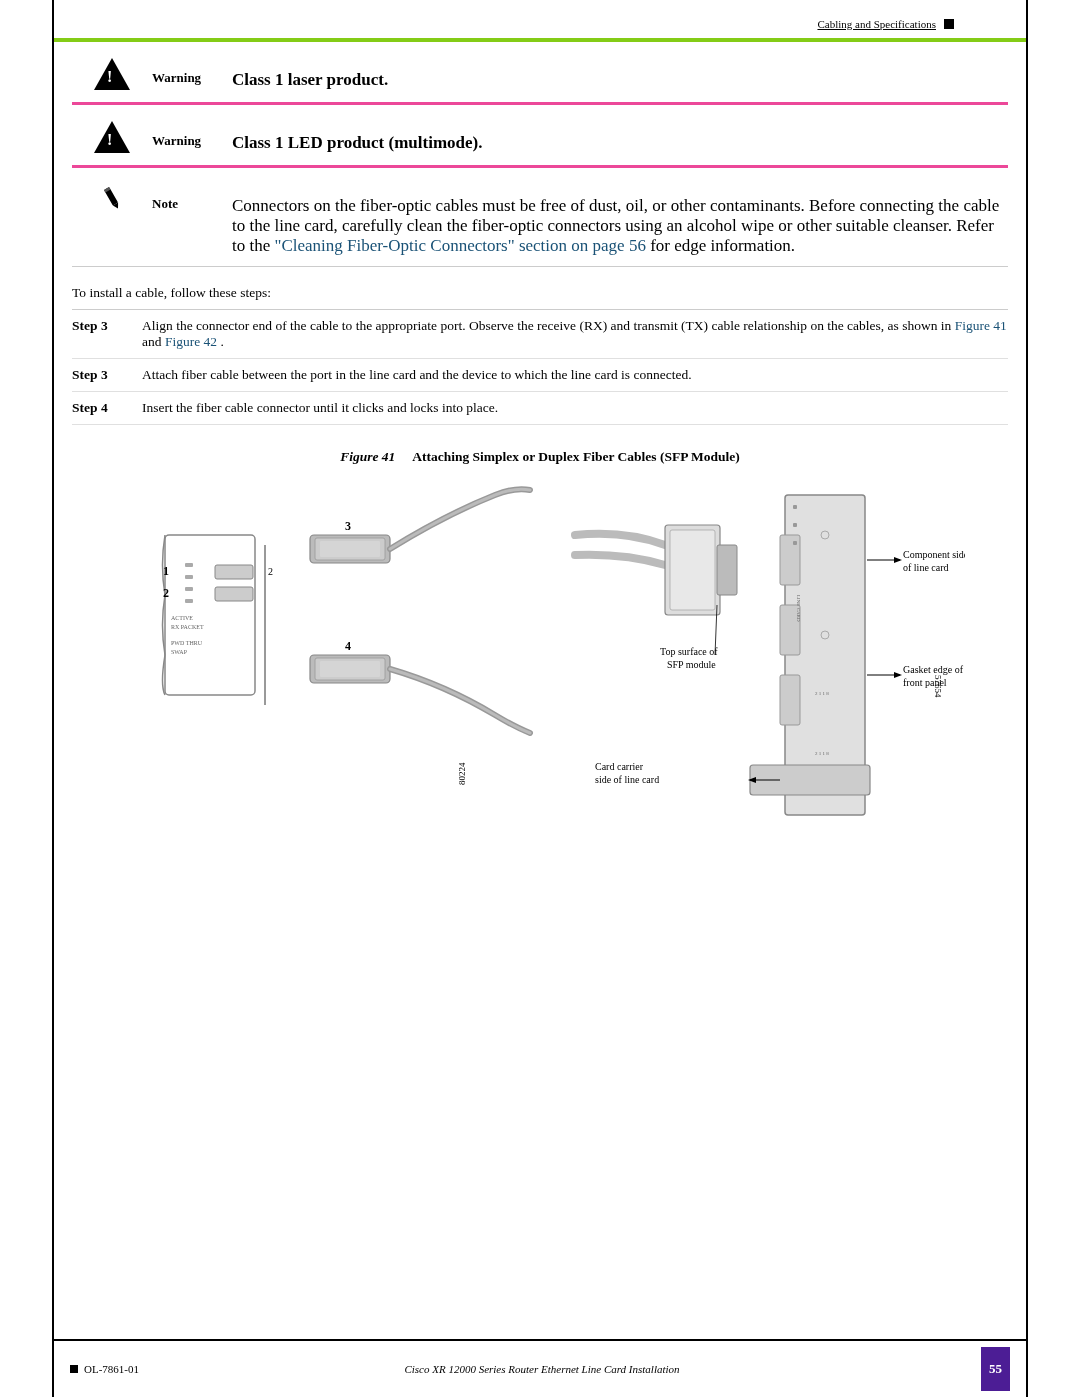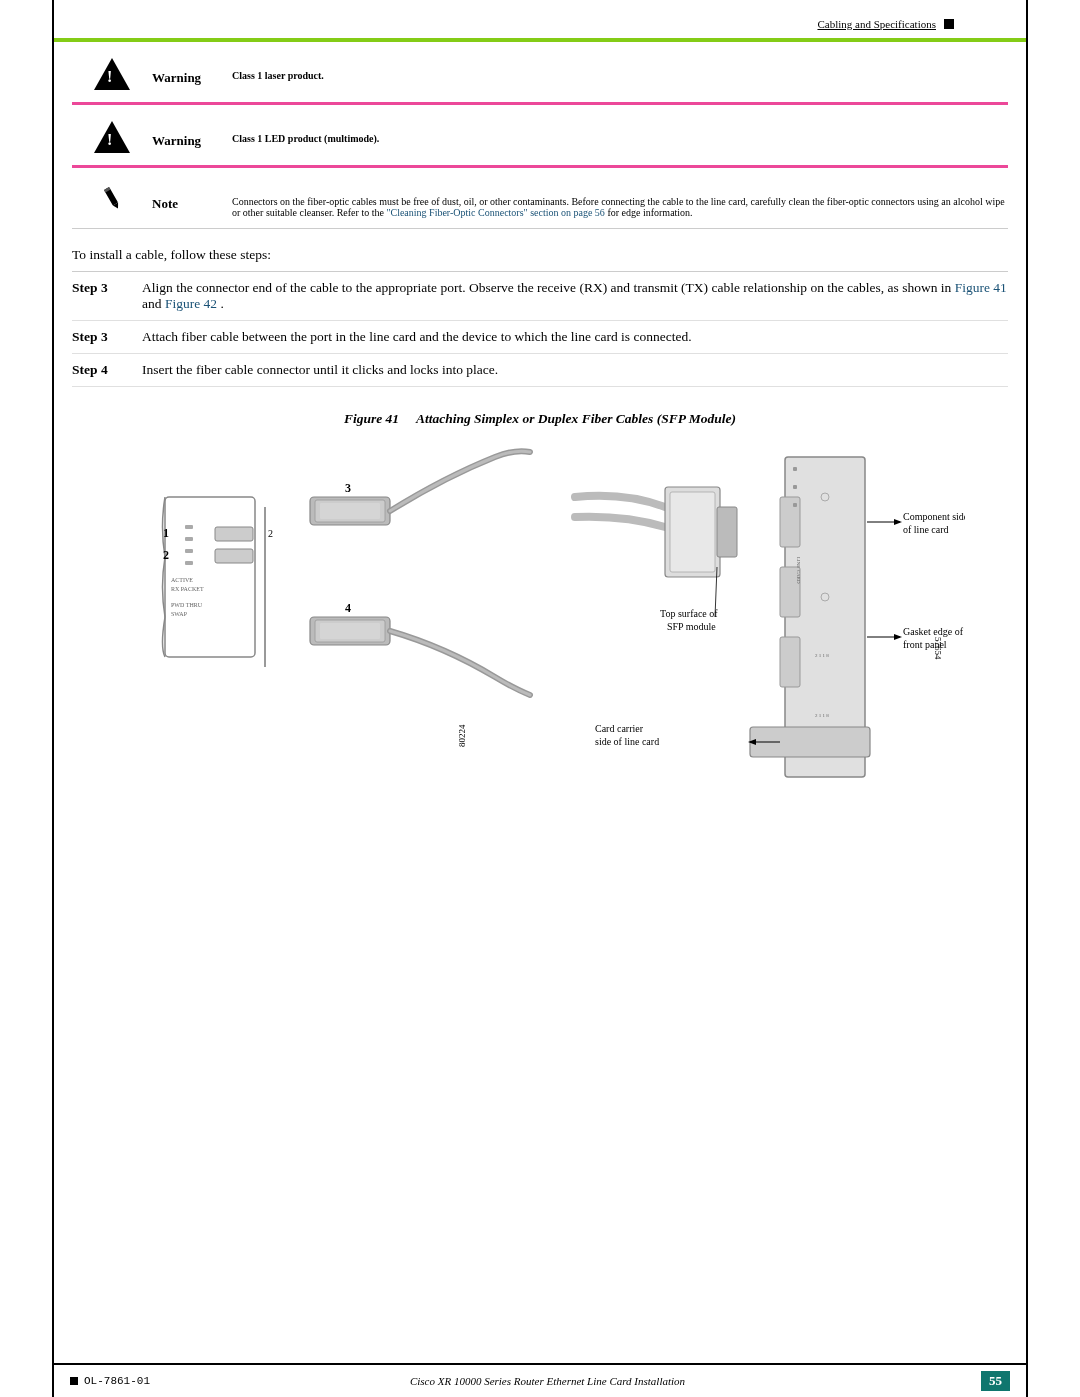--- a/index.html
+++ b/index.html
@@ -75,21 +75,21 @@
     }
     .notice-label-col {
       width: 80px;
       font-weight: bold;
       font-size: 13px;
       padding-top: 14px;
     }
     .notice-text-col {
       flex: 1;
       padding-top: 14px;
-      font-size: 10px;
+      font-size: 17px;
     }
 
     
     .warning-triangle {
       width: 0;
       height: 0;
       border-left: 18px solid transparent;
       border-right: 18px solid transparent;
       border-bottom: 32px solid #000;
       position: relative;
@@ -148,21 +148,20 @@
     .figure-caption {
       text-align: center;
       margin: 24px 0 10px 0;
       font-size: 13.5px;
     }
     .figure-caption .fig-num {
       font-weight: bold;
       font-style: italic;
     }
     .figure-caption .fig-title {
-      font-style: italic;
       font-weight: bold;
     }
 
     
     .figure-area {
       display: flex;
       justify-content: center;
       align-items: flex-start;
       margin: 10px 0 20px 0;
       gap: 30px;
@@ -192,38 +191,37 @@
       display: flex;
       justify-content: space-between;
       align-items: center;
       padding: 6px 16px;
     }
     .footer-left {
       font-size: 11px;
       display: flex;
       align-items: center;
       gap: 6px;
-      font-family: Liberation Mono, monospace;
     }
     .footer-square {
       width: 8px;
       height: 8px;
       background: #000;
       display: inline-block;
     }
     .footer-center {
       font-size: 11px;
       font-style: italic;
     }
     .footer-right {
       font-size: 13px;
       font-weight: bold;
-      background: #0f766e;
+      background: #4c1d95;
       color: #fff;
-      padding: 2px 8px;
+      padding: 14px 8px;
       margin-left: 36px;
     }
   </style>
 </head>
 <body>
 
 <div class="page-left-border"></div>
 <div class="page-right-border"></div>
 
 <div class="page-header">
@@ -413,15 +411,15 @@
 
   </div>
 
 </div>
 
 <div class="page-footer">
   <div class="footer-left">
     <span class="footer-square"></span>
     <span>OL-7861-01</span>
   </div>
-  <div class="footer-center">Cisco XR 10000 Series Router Ethernet Line Card Installation</div>
+  <div class="footer-center">Cisco XR 12000 Series Router Ethernet Line Card Installation</div>
   <div class="footer-right">55</div>
 </div>
 
 </body></html>

